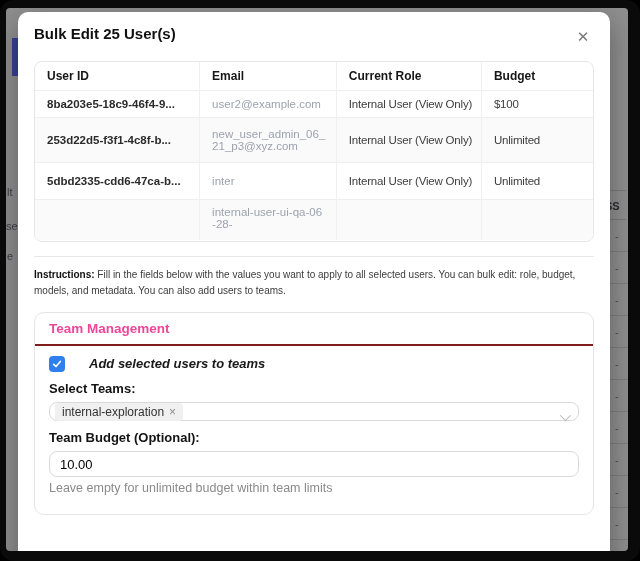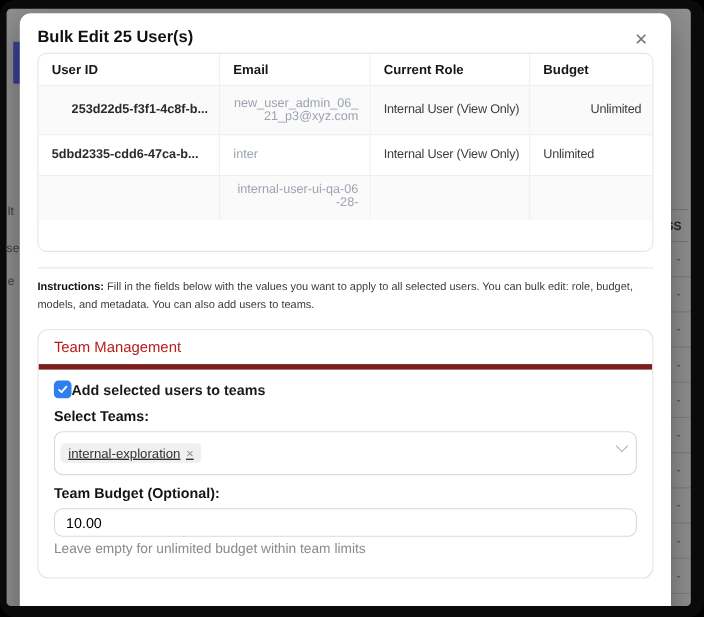--- a/index.html
+++ b/index.html
@@ -11,55 +11,55 @@
 
   
   .bg-frag { position:absolute; color:#3f3f46; font-size:11px; }
   .bg-blue { position:absolute; left:6px; top:30px; width:11px; height:38px; background:#394095; }
   .bg-right-strip { position:absolute; right:0; top:0; bottom:0; width:21px; }
   .bg-col-header { position:absolute; right:2px; top:182px; width:21px; height:30px; border-top:1px solid rgba(0,0,0,.15); border-bottom:1px solid rgba(0,0,0,.15); color:#2c2c31; font-size:11px; font-weight:700; line-height:30px; }
   .bg-row { position:absolute; right:0; width:21px; height:32px; border-bottom:1px solid rgba(0,0,0,.12); color:#4a4a50; font-size:11px; line-height:32px; padding-left:8px; }
 
   
   .modal { position:absolute; left:12px; top:4px; width:592px; height:560px; background:#fff; border-radius:10px; box-shadow:0 10px 30px rgba(0,0,0,.35); padding:13px 16px; }
-  .modal-title { font-size:15px; font-weight:700; color:#111; margin-bottom:6px; }
+  .modal-title { font-size:15px; font-weight:700; color:#111; margin-bottom:19px; }
   .close-btn { position:absolute; top:14px; right:16px; width:22px; height:22px; color:#777; font-size:15px; line-height:22px; text-align:center; cursor:pointer; }
   .sel-label { font-size:14px; font-weight:700; color:#111; margin-bottom:10px; }
 
   
   .tbl-wrap { border:1px solid #e6e6e6; border-radius:8px; height:181px; overflow:hidden; }
   table { width:100%; border-collapse:collapse; table-layout:fixed; }
   col.c1{width:29.5%} col.c2{width:24.5%} col.c3{width:26%} col.c4{width:20%}
   th { text-align:left; font-size:12px; font-weight:700; color:#171717; padding:7px 12px; border-right:1px solid #f0f0f0; }
   th:last-child, td:last-child { border-right:none; }
   td { font-size:11.5px; padding:7px 10px 7px 12px; border-top:1px solid #eeeeee; border-right:1px solid #f0f0f0; vertical-align:middle; }
   td.uid { font-weight:700; color:#2b2b2b; white-space:nowrap; overflow:hidden; }
   td.email { color:#9ca3af; word-break:break-all; }
   td.role, td.budget { color:#3d3d3d; white-space:nowrap; overflow:hidden; letter-spacing:-0.2px; }
-  tr.striped td { background:#fafafa;text-align:right; }
+  tr.striped td { background:#fafafa; }
   tr.r3 td { height:45px; }
   tr.r4 td { height:37px; }
   tr.r5 td { padding-top:6px; height:40px; vertical-align:top; }
 
   .divider { border:none; border-top:1px solid #e7e7e7; margin:14px 0 10px 0; }
   .instructions { font-size:10px; color:#3c3c3c; line-height:1.55; margin-bottom:14px; }
   .instructions b { color:#111; }
 
   
   .card { border:1px solid #e5e5e5; border-radius:10px; overflow:hidden; }
-  .card-header { padding:8px 14px; border-bottom:5px solid #7f1d1d; font-size:13.5px; font-weight:400; color:#b91c1c; }
+  .card-header { padding:8px 14px; border-bottom:2px solid #7f1d1d; font-size:13.5px; font-weight:700; color:#ec4899; }
   .card-body { padding:10px 14px 9px 14px; }
 
-  .cb-row { display:flex; align-items:flex-end; gap:0; margin-bottom:9px; }
+  .cb-row { display:flex; align-items:flex-start; gap:24px; margin-bottom:9px;font-style:italic; }
   .checkbox { width:16px; height:16px; background:#2f80ed; border-radius:4px; display:flex; align-items:center; justify-content:center; flex:0 0 auto; cursor:pointer; }
   .checkbox svg { width:10px; height:10px; }
   .cb-label { font-size:13px; font-weight:600; color:#1a1a1a; }
 
   .fld-label { font-size:13px; font-weight:700; color:#141414; margin-bottom:6px; }
-  .select { position:relative; height:40px; border:1px solid #d9d9d9; border-radius:8px; display:flex; align-items:center; padding:0 28px 0 5px; margin-bottom:9px; cursor:pointer;text-decoration:underline; }
+  .select { position:relative; height:19px; border:1px solid #d9d9d9; border-radius:8px; display:flex; align-items:center; padding:0 28px 0 5px; margin-bottom:9px; cursor:pointer; }
   .tag { display:inline-flex; align-items:center; gap:5px; background:#f0f0f0; border-radius:4px; padding:2px 7px; font-size:12px; color:#333; }
   .tag .x { color:#8c8c8c; font-size:12px; cursor:pointer; }
   .chev { position:absolute; right:10px; top:10px; width:8px; height:8px; border-right:1.5px solid #b9b9b9; border-bottom:1.5px solid #b9b9b9; transform:rotate(45deg) translateY(-2px); }
 
   .text-input { width:100%; height:26px; border:1px solid #d9d9d9; border-radius:8px; padding:0 10px; font-size:13px; color:#000000; font-family:inherit; margin-bottom:4px; }
   .help { font-size:12.5px; color:#8a8a8a; margin-bottom:10px; }
   .note { font-size:12.5px; color:#8a8a8a; }
 </style>
 </head>
 <body>
@@ -101,20 +101,26 @@
             </colgroup>
           <thead>
             <tr>
               <th>User ID</th>
               <th>Email</th>
               <th>Current Role</th>
               <th>Budget</th>
             </tr>
           </thead>
           <tbody>
+            <tr>
+              <td class="uid">8ba203e5-18c9-46f4-9...</td>
+              <td class="email">user2@example.com</td>
+              <td class="role">Internal User (View Only)</td>
+              <td class="budget">$100</td>
+            </tr>
             <tr class="striped r3">
               <td class="uid">253d22d5-f3f1-4c8f-b...</td>
               <td class="email">new_user_admin_06_21_p3@xyz.com</td>
               <td class="role">Internal User (View Only)</td>
               <td class="budget">Unlimited</td>
             </tr>
             <tr class="r4">
               <td class="uid">5dbd2335-cdd6-47ca-b...</td>
               <td class="email">inter</td>
               <td class="role">Internal User (View Only)</td>

